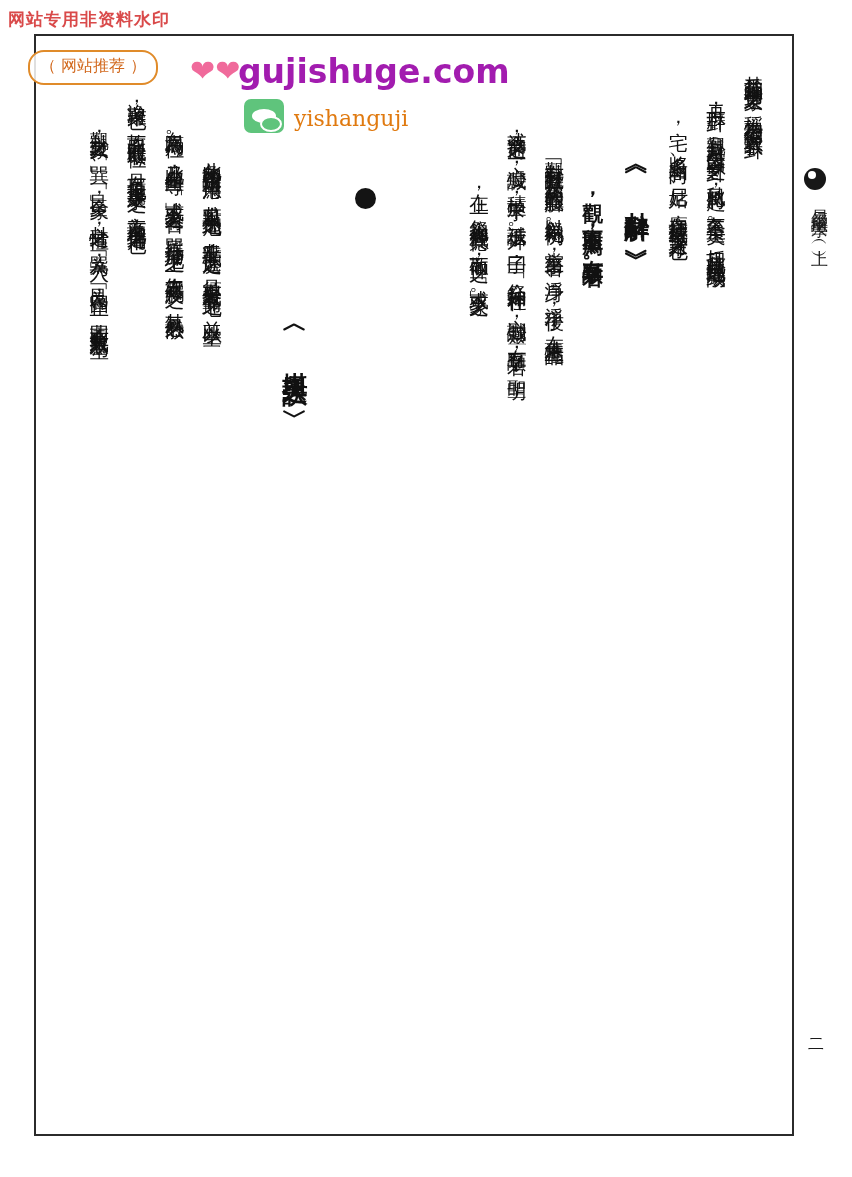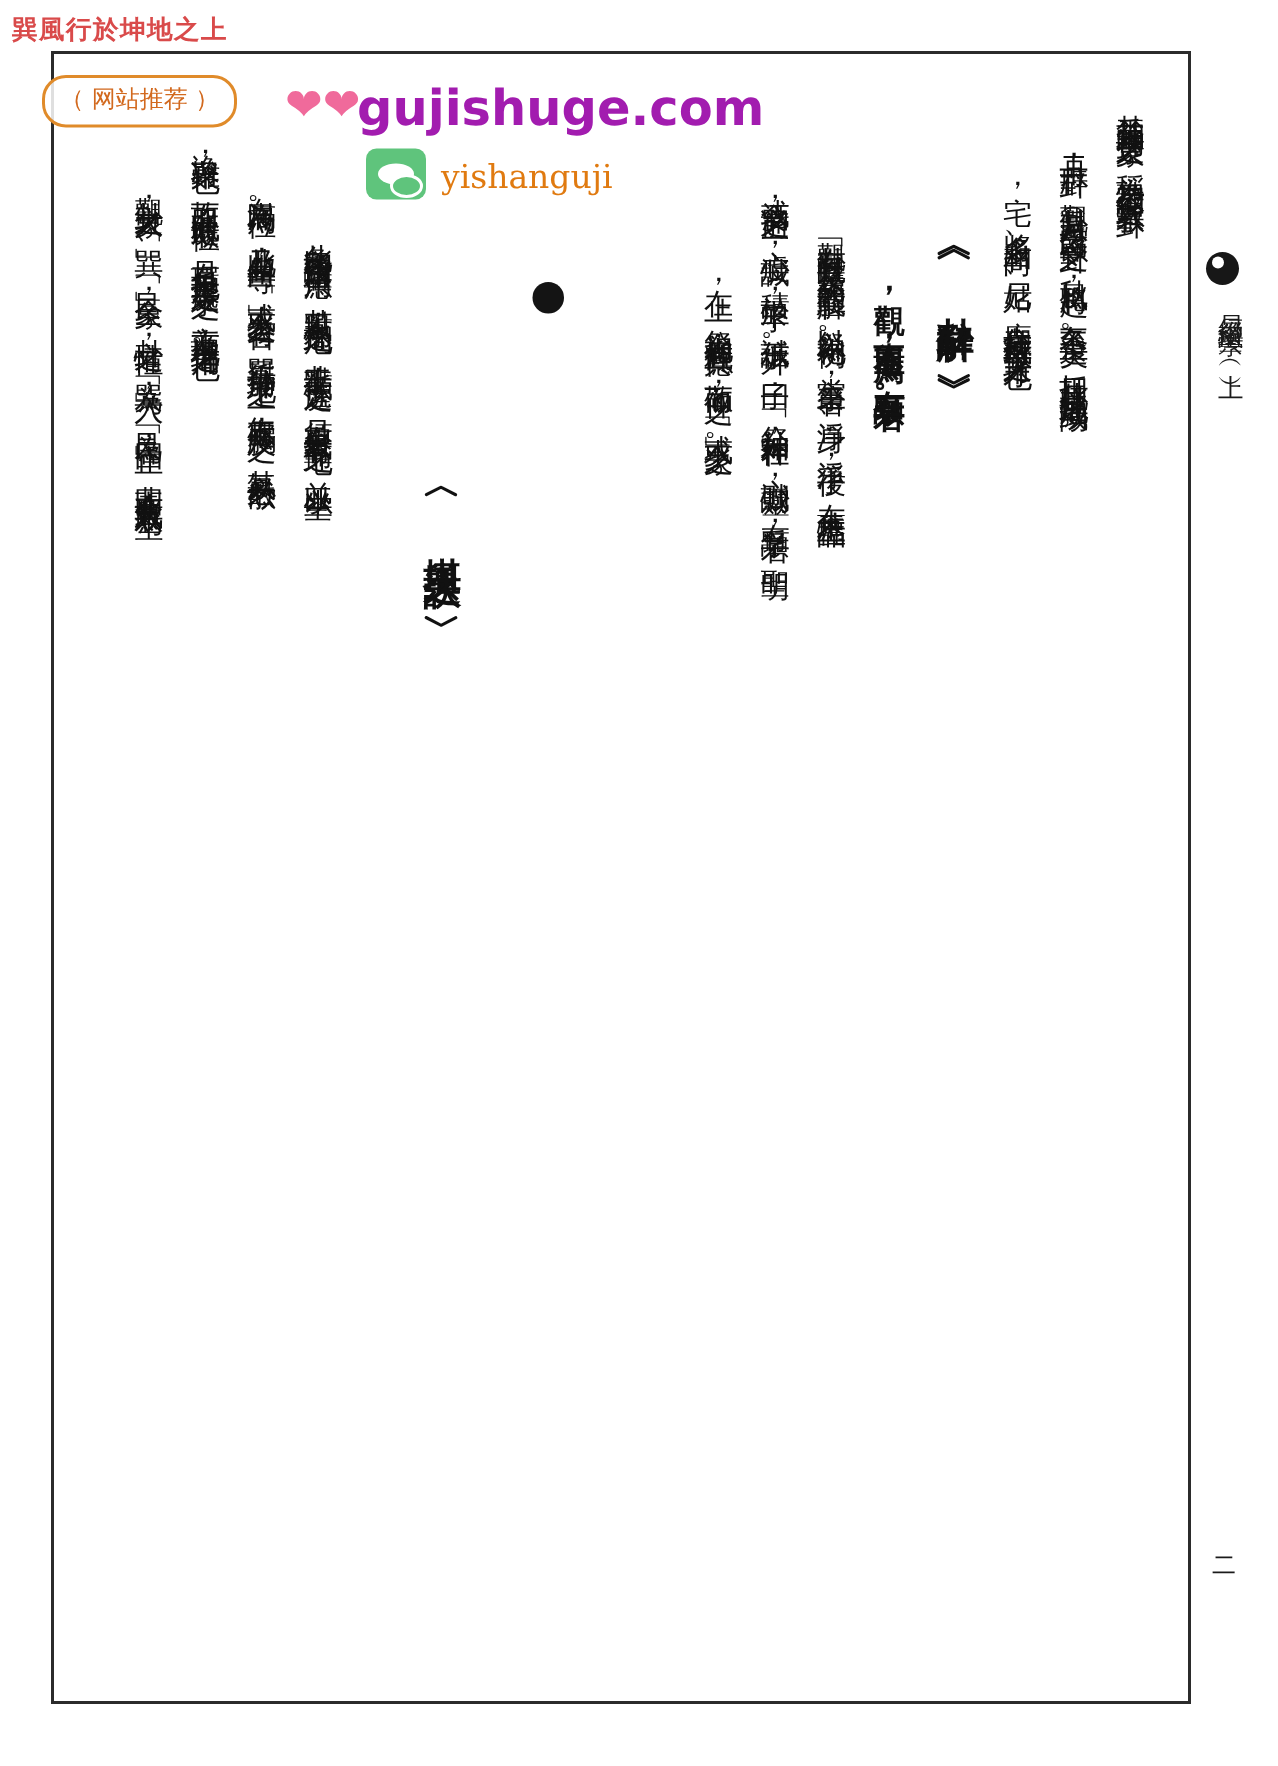--- a/index.html
+++ b/index.html
@@ -215,21 +215,21 @@
     width: 21px;
     height: 21px;
     border-radius: 50%;
     background: #141414;
     margin-bottom: 10px;
   }
 </style>
 </head>
 <body>
 
-<div class="wm-top">巽風行於坤地之上</div>
+<div class="wm-top">网站专用非资料水印</div>
 
 <div class="page-frame"></div>
 
 <div class="badge">（ 网站推荐 ）</div>
 
 <div class="logo-wrap">
   <div class="logo-hearts">❤❤</div>
   <div class="logo-text">gujishuge.com</div>
   <div class="wechat-badge"></div>
   <div class="logo-sub">yishanguji</div>

